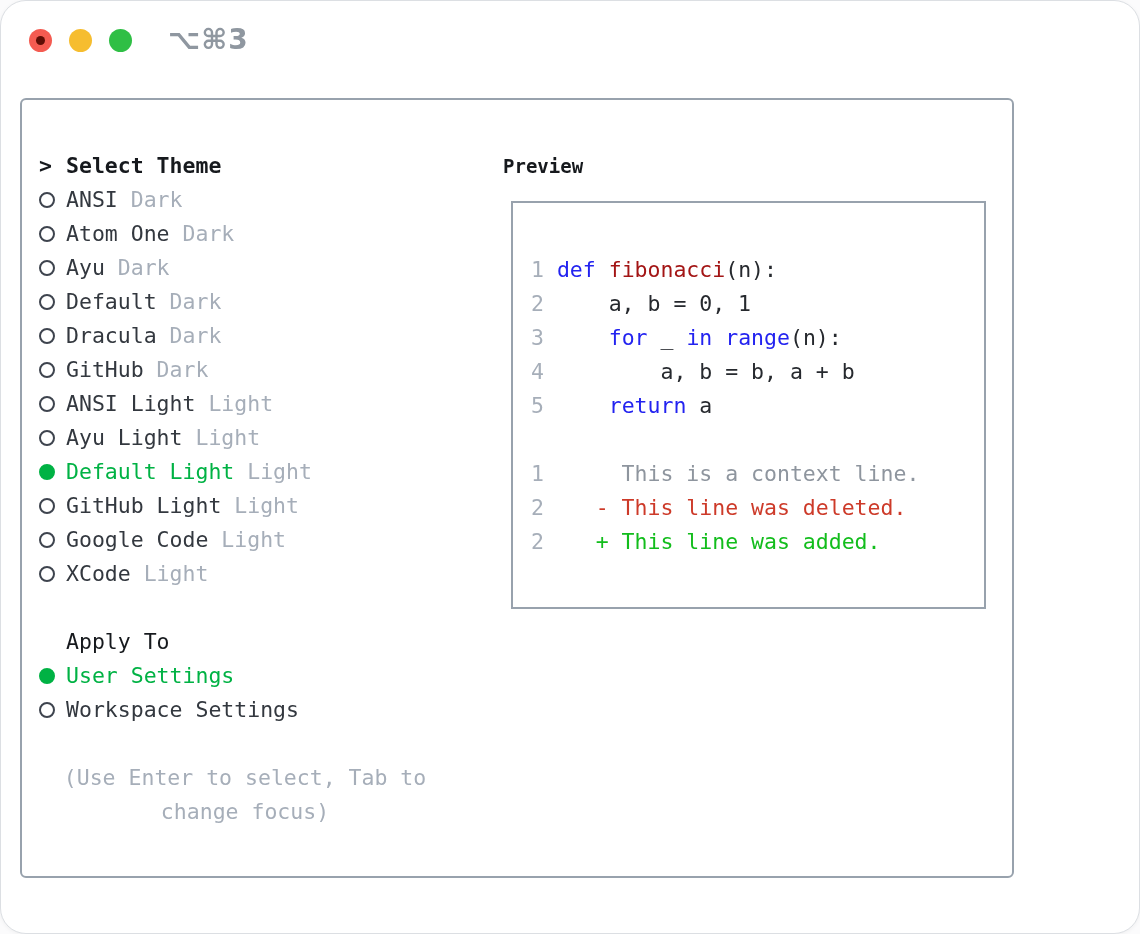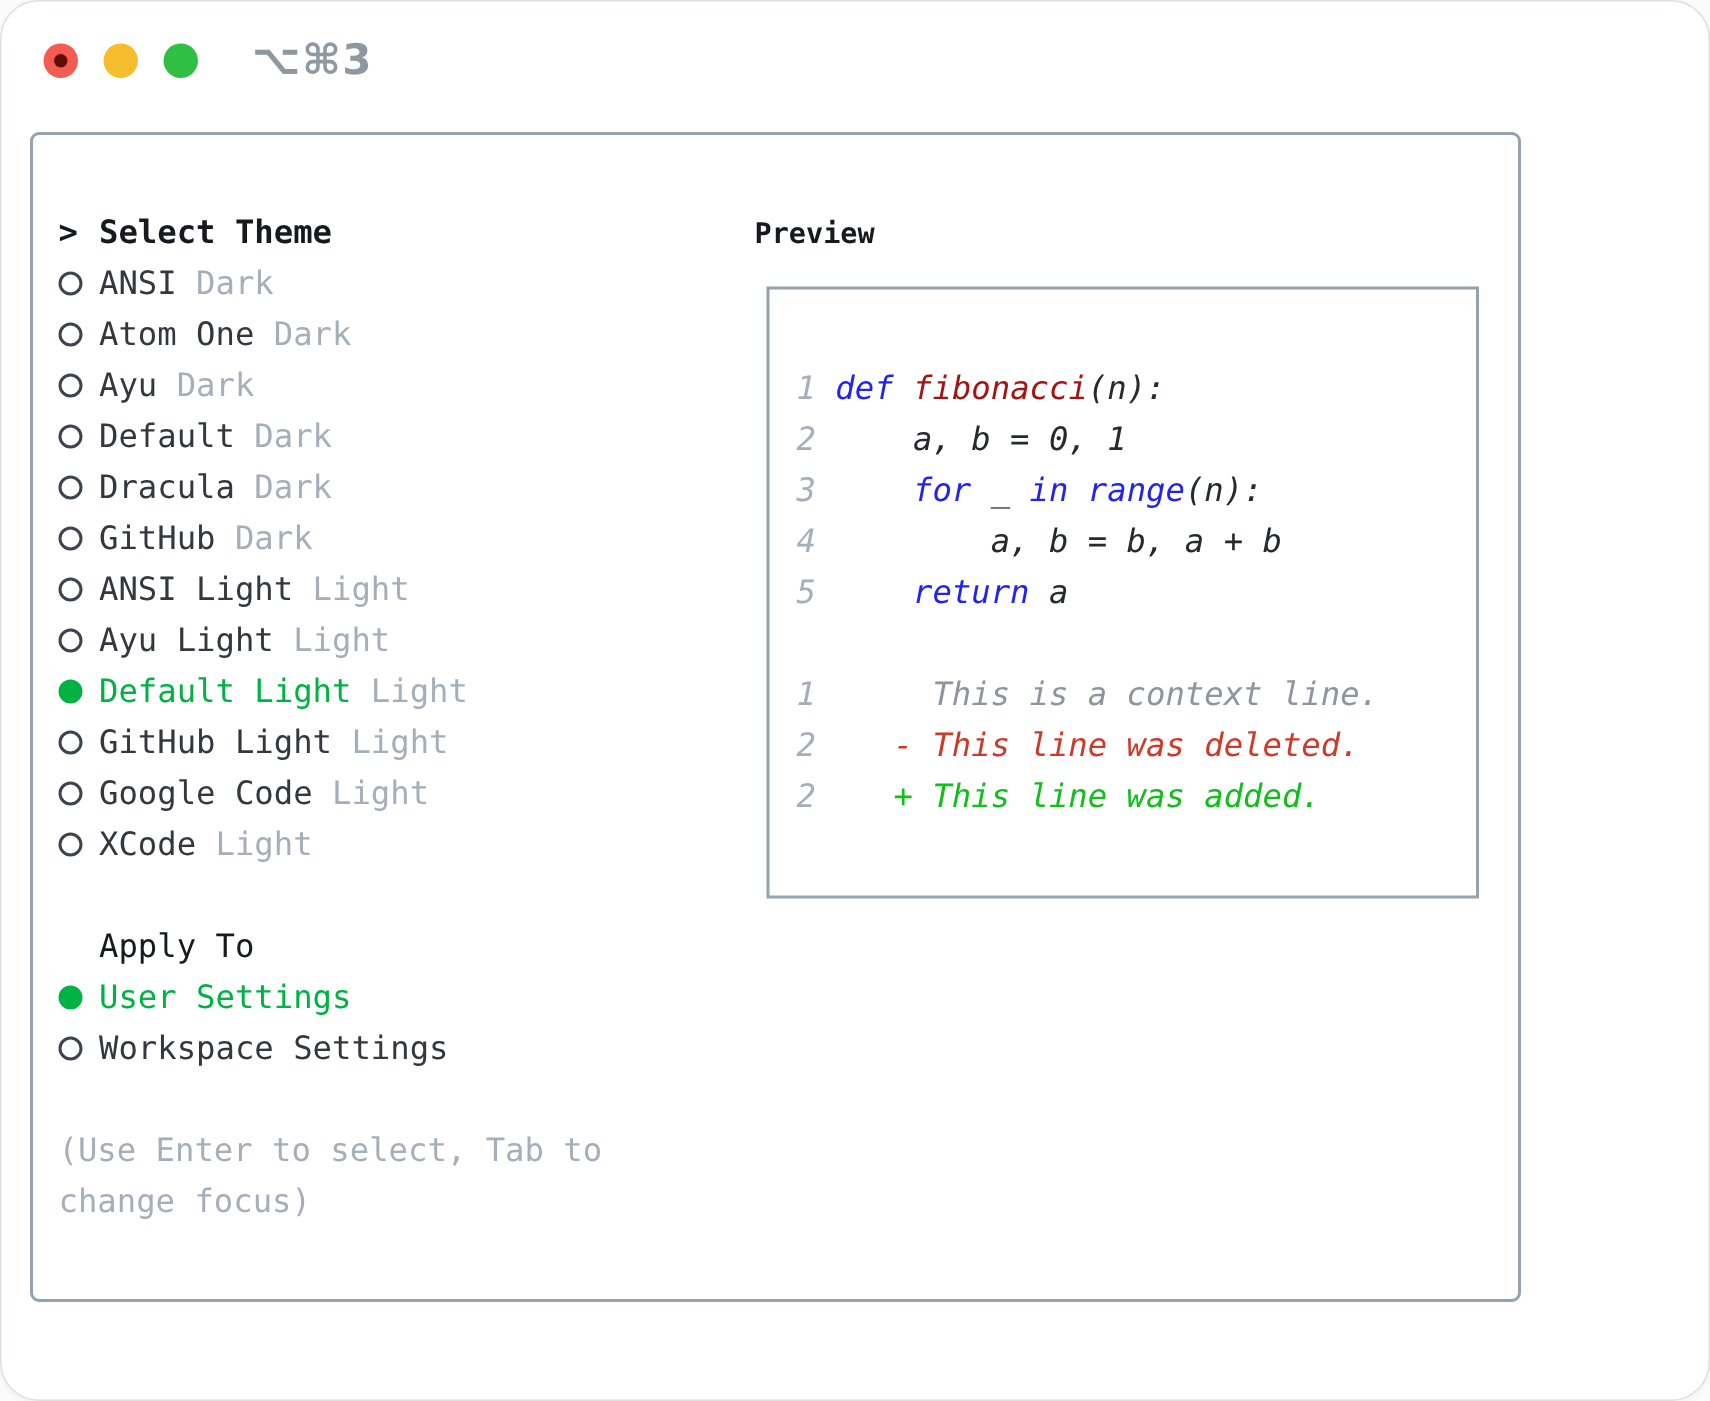--- a/index.html
+++ b/index.html
@@ -19,51 +19,51 @@
   .t-close { left:28px; background:var(--traffic_red); }
   .t-close .dot { position:absolute; left:7px; top:7px; width:9px; height:9px; border-radius:50%; background:var(--traffic_red_dot); }
   .t-min  { left:68px;  background:var(--traffic_yellow); }
   .t-zoom { left:108px; background:var(--traffic_green); }
   .shortcut {
     position:absolute; left:167px; top:22px; font-size:28px; font-weight:bold;
     color:var(--titlebar_gray); font-family:"DejaVu Sans", sans-serif; letter-spacing:1px;
   }
   
   .panel {
-    position:absolute; left:19px; top:87px; width:994px; height:780px;
+    position:absolute; left:19px; top:97px; width:994px; height:780px;
     border:2px solid var(--border_gray); border-radius:6px; background:#fff;
   }
   
   .left-col {
     position:absolute; left:17px; top:49px; width:445px;
     font-size:21.5px; line-height:34px; color:var(--text_primary);
   }
   .row { height:34px; white-space:pre; }
   .cursor { display:inline-block; width:27px; font-weight:bold; color:var(--text_heading); }
   .icon-slot { display:inline-block; width:27px; }
   .title { font-weight:bold; color:var(--text_heading); }
   .title2 { color:var(--text_heading); }
   .radio {
     display:inline-block; width:16px; height:16px; border-radius:50%;
     border:2px solid #3e444e; margin-right:11px; vertical-align:-1px; background:transparent;
   }
   .radio.filled { border-color:var(--accent_green); background:var(--accent_green); }
   .name.sel { color:var(--accent_green); }
   .tag { color:var(--text_muted);margin-top:24px; }
   .spacer { height:34px; }
-  .hint { color:var(--text_muted); width:412px; white-space:normal; }
+  .hint { color:var(--text_muted); width:412px; white-space:normal;text-align:center; }
   
   .preview-title {
     position:absolute; left:481px; top:49px; height:34px; line-height:34px;
     font-size:19px; font-weight:bold; color:var(--text_heading);
   }
   .codebox {
     position:absolute; left:489px; top:101px; width:475px; height:408px;
     border:2px solid var(--border_gray); background:#fff;
-    padding:50px 0 0 18px; font-size:21.5px;font-style:italic;
+    padding:50px 0 0 18px; font-size:21.5px;
   }
   .cl { height:34px; line-height:34px; white-space:pre; color:var(--code_text); }
   .ln  { color:var(--text_muted); }
   .pl  { color:var(--code_text); }
   .kw  { color:var(--keyword_blue); }
   .fn  { color:var(--function_red); }
   .ctx { color:var(--context_gray); }
   .del { color:var(--deleted_red); }
   .add { color:var(--added_green);margin-top:19px; }
 </style>

